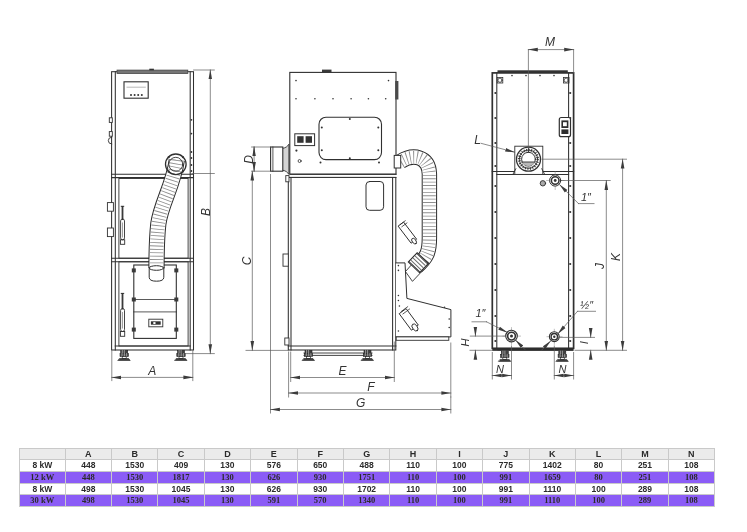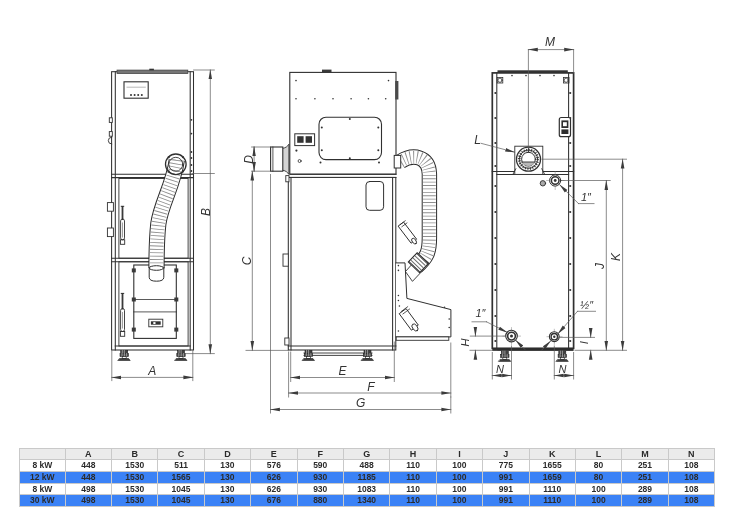--- a/index.html
+++ b/index.html
@@ -1,20 +1,20 @@
 <!DOCTYPE html>
 <html><head>
 <meta charset="utf-8">
 <style>
 html,body{margin:0;padding:0;width:747px;height:532px;background:#ffffff;overflow:hidden;position:relative;font-family:"Liberation Sans",sans-serif;}
 #draw{position:absolute;left:0;top:0;}
 #spec{position:absolute;left:19px;top:448px;border-collapse:collapse;table-layout:fixed;font-family:"Liberation Sans",sans-serif;}
 #spec td{border:1px solid #c9c9c9;font-size:8.5px;font-weight:bold;color:#2b2b2b;text-align:center;vertical-align:middle;padding:0;height:10.8px;line-height:10.8px;}
 #spec tr.h td{background:#ebebeb;height:10px;line-height:10px;font-size:9px;}
-#spec tr.e td{background:#3b82f6;}
+#spec tr.e td{background:#8b5cf6;font-family:Liberation Serif, serif;}
 #spec td.lbl{width:44.6px;}
 #spec td.c{width:45.4px;}
 </style>
 </head>
 <body>
 
 <svg id="draw" width="747" height="532" viewBox="0 0 747 532">
 <defs>
 <marker id="ar" orient="auto-start-reverse" markerUnits="userSpaceOnUse" markerWidth="10" markerHeight="5" refX="9.4" refY="2.5" viewBox="0 0 10 5">
         <path d="M9.8,2.5 L0,0.7 L0,4.3 Z" fill="#3c3c3c"></path>
@@ -489,75 +489,75 @@
         <td class="c">J</td>
         <td class="c">K</td>
         <td class="c">L</td>
         <td class="c">M</td>
         <td class="c">N</td>
       </tr>
 <tr>
         <td class="lbl">8 kW</td>
         <td>448</td>
         <td>1530</td>
-        <td>511</td>
+        <td>409</td>
         <td>130</td>
         <td>576</td>
-        <td>590</td>
+        <td>650</td>
         <td>488</td>
         <td>110</td>
         <td>100</td>
         <td>775</td>
-        <td>1655</td>
+        <td>1402</td>
         <td>80</td>
         <td>251</td>
         <td>108</td>
       </tr>
 <tr class="e">
         <td class="lbl">12 kW</td>
         <td>448</td>
         <td>1530</td>
-        <td>1565</td>
+        <td>1817</td>
         <td>130</td>
         <td>626</td>
         <td>930</td>
-        <td>1185</td>
+        <td>1751</td>
         <td>110</td>
         <td>100</td>
         <td>991</td>
         <td>1659</td>
         <td>80</td>
         <td>251</td>
         <td>108</td>
       </tr>
 <tr>
         <td class="lbl">8 kW</td>
         <td>498</td>
         <td>1530</td>
         <td>1045</td>
         <td>130</td>
         <td>626</td>
         <td>930</td>
-        <td>1083</td>
+        <td>1702</td>
         <td>110</td>
         <td>100</td>
         <td>991</td>
         <td>1110</td>
         <td>100</td>
         <td>289</td>
         <td>108</td>
       </tr>
 <tr class="e">
         <td class="lbl">30 kW</td>
         <td>498</td>
         <td>1530</td>
         <td>1045</td>
         <td>130</td>
-        <td>676</td>
-        <td>880</td>
+        <td>591</td>
+        <td>570</td>
         <td>1340</td>
         <td>110</td>
         <td>100</td>
         <td>991</td>
         <td>1110</td>
         <td>100</td>
         <td>289</td>
         <td>108</td>
       </tr>
 </tbody>

